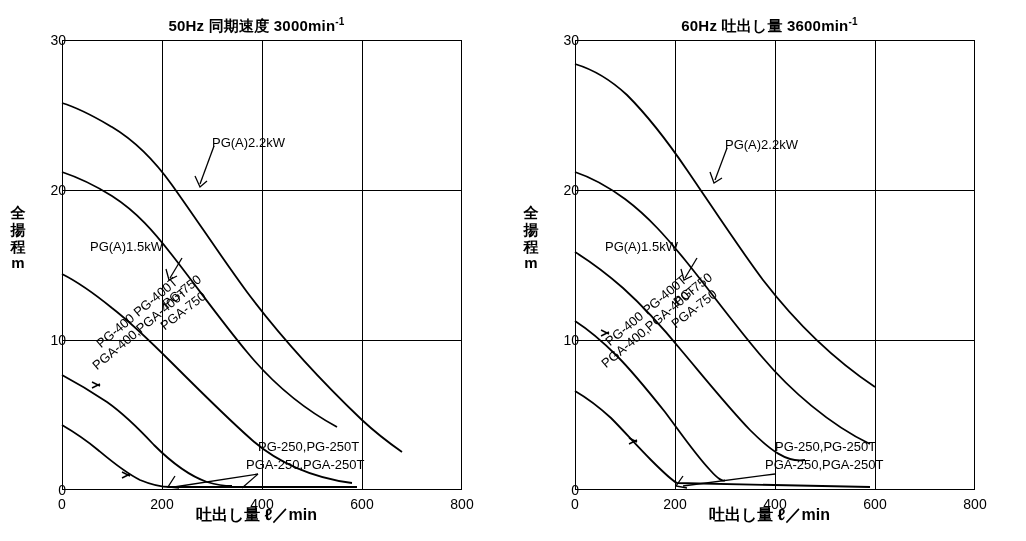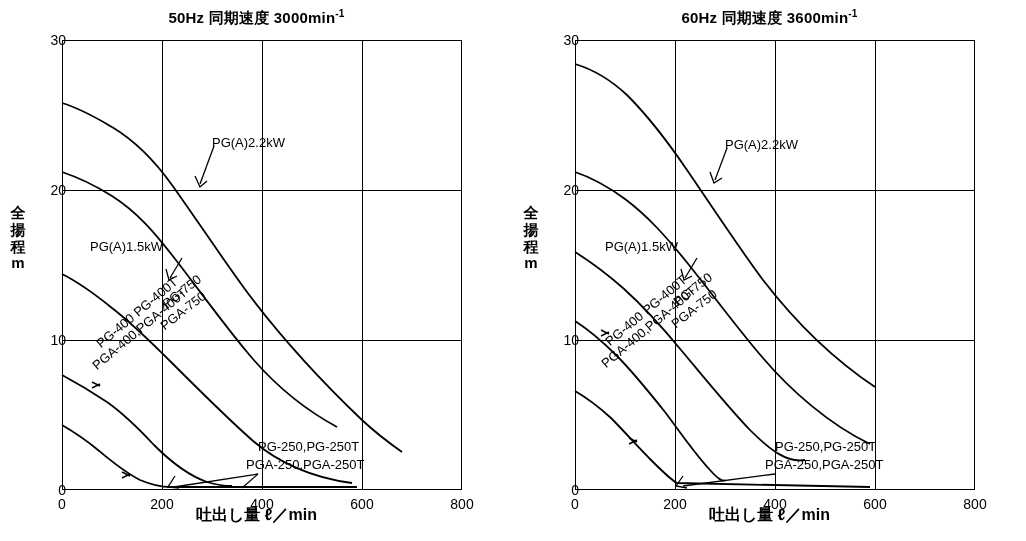--- a/index.html
+++ b/index.html
@@ -24,21 +24,21 @@
     position: absolute;
     top: 0;
     width: 513px;
     height: 541px;
   }
   .panel-left  { left: 0; }
   .panel-right { left: 513px; }
 
   .chart-title {
     position: absolute;
-    top: 8px;
+    top: 16px;
     left: 0;
     width: 513px;
     text-align: center;
     font-size: 15px;
     font-weight: bold;
     letter-spacing: 0.2px;
   }
   .chart-title sup {
     font-size: 10px;
     vertical-align: super;
@@ -196,21 +196,21 @@
       <div class="clabel" style="left:196px; top:400px;">PG-250,PG-250T</div>
       <div class="clabel" style="left:184px; top:418px;">PGA-250,PGA-250T</div>
     </div>
 
     <div class="axis-x-label">吐出し量  ℓ／min</div>
   </div>
 
   <div class="panel panel-right">
 
     <div class="chart-title">
-      <span>60Hz 同期速度 3600min</span><sup>-1</sup>
+      <span>60Hz 吐出し量 3600min</span><sup>-1</sup>
     </div>
 
     <div class="axis-y-label">
       <div>全</div>
       <div>揚</div>
       <div>程</div>
       <div>m</div>
     </div>
 
     <div class="plot">

